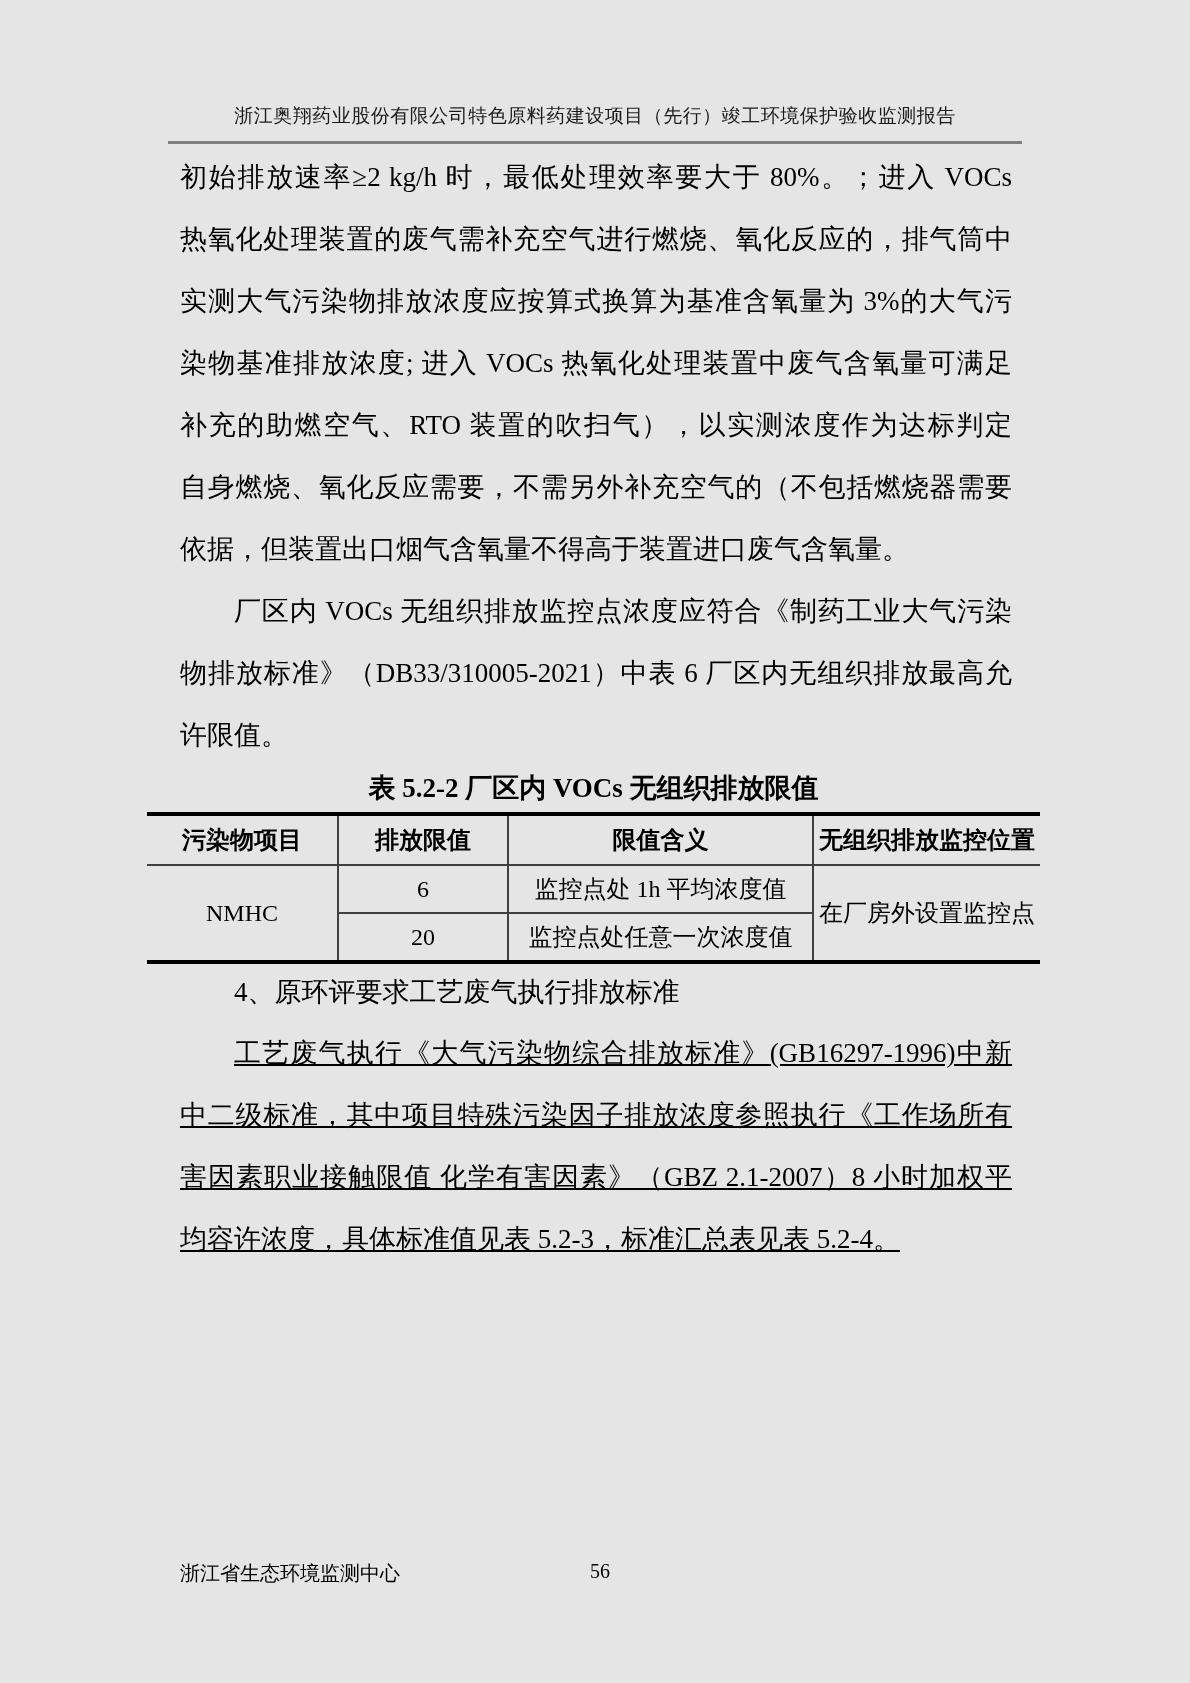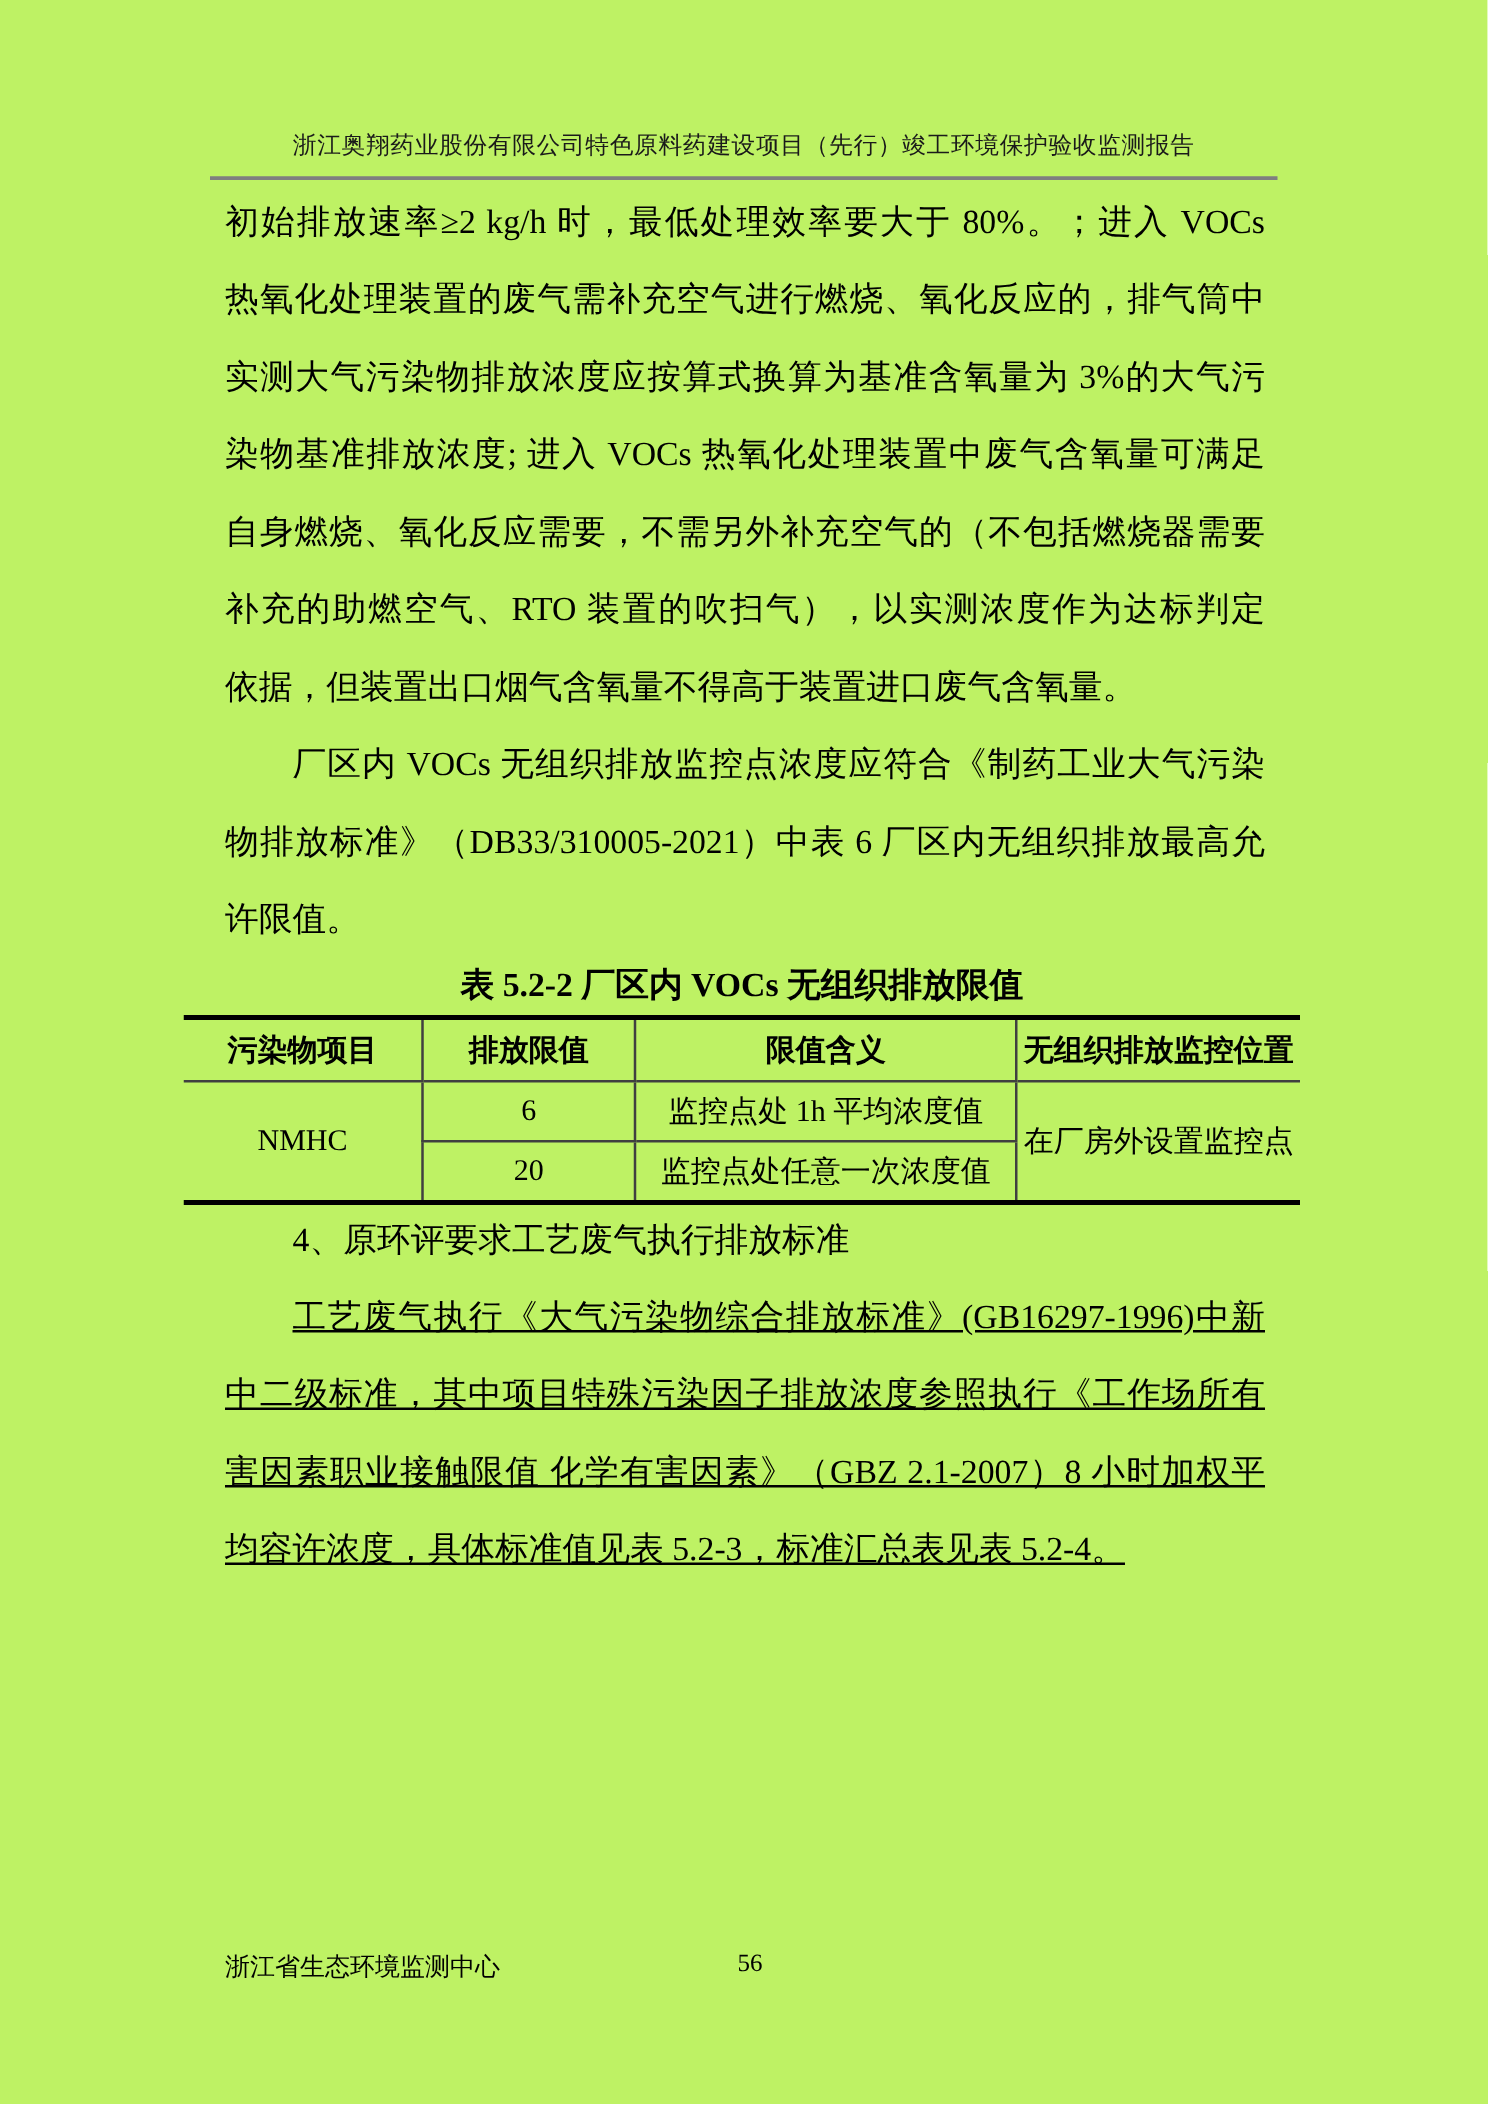--- a/index.html
+++ b/index.html
@@ -1,20 +1,20 @@
 <!DOCTYPE html>
 <html><head>
 <meta charset="utf-8">
 <style>
   html,body{margin:0;padding:0;background:#ffffff;}
   .page{
     position:relative;
     width:1190px;
     height:1683px;
-    background:#bef264;
+    background:#e5e5e5;
     font-family:"Liberation Serif","DejaVu Serif",serif;
     color:#000;
     overflow:hidden;
   }
   
   .doc-header{
     position:absolute;
     left:168px; top:103px;
     width:854px;
     text-align:center;
@@ -106,22 +106,22 @@
 <div class="page">
 
   <div class="doc-header">浙江奥翔药业股份有限公司特色原料药建设项目（先行）竣工环境保护验收监测报告</div>
   <div class="header-rule"></div>
 
   <div class="textblock" id="para1">
     <div class="ln">初始排放速率≥2 kg/h 时，最低处理效率要大于 80%。；进入 VOCs</div>
     <div class="ln">热氧化处理装置的废气需补充空气进行燃烧、氧化反应的，排气筒中</div>
     <div class="ln">实测大气污染物排放浓度应按算式换算为基准含氧量为 3%的大气污</div>
     <div class="ln">染物基准排放浓度; 进入 VOCs 热氧化处理装置中废气含氧量可满足</div>
+    <div class="ln">补充的助燃空气、RTO 装置的吹扫气），以实测浓度作为达标判定</div>
     <div class="ln">自身燃烧、氧化反应需要，不需另外补充空气的（不包括燃烧器需要</div>
-    <div class="ln">补充的助燃空气、RTO 装置的吹扫气），以实测浓度作为达标判定</div>
     <div class="ln short">依据，但装置出口烟气含氧量不得高于装置进口废气含氧量。</div>
     <div class="ln indent">厂区内 VOCs 无组织排放监控点浓度应符合《制药工业大气污染</div>
     <div class="ln">物排放标准》（DB33/310005-2021）中表 6 厂区内无组织排放最高允</div>
     <div class="ln short">许限值。</div>
   </div>
 
   <div class="tbl-caption">表 5.2-2 厂区内 VOCs 无组织排放限值</div>
 
   <table class="limits-table">
     <colgroup>

